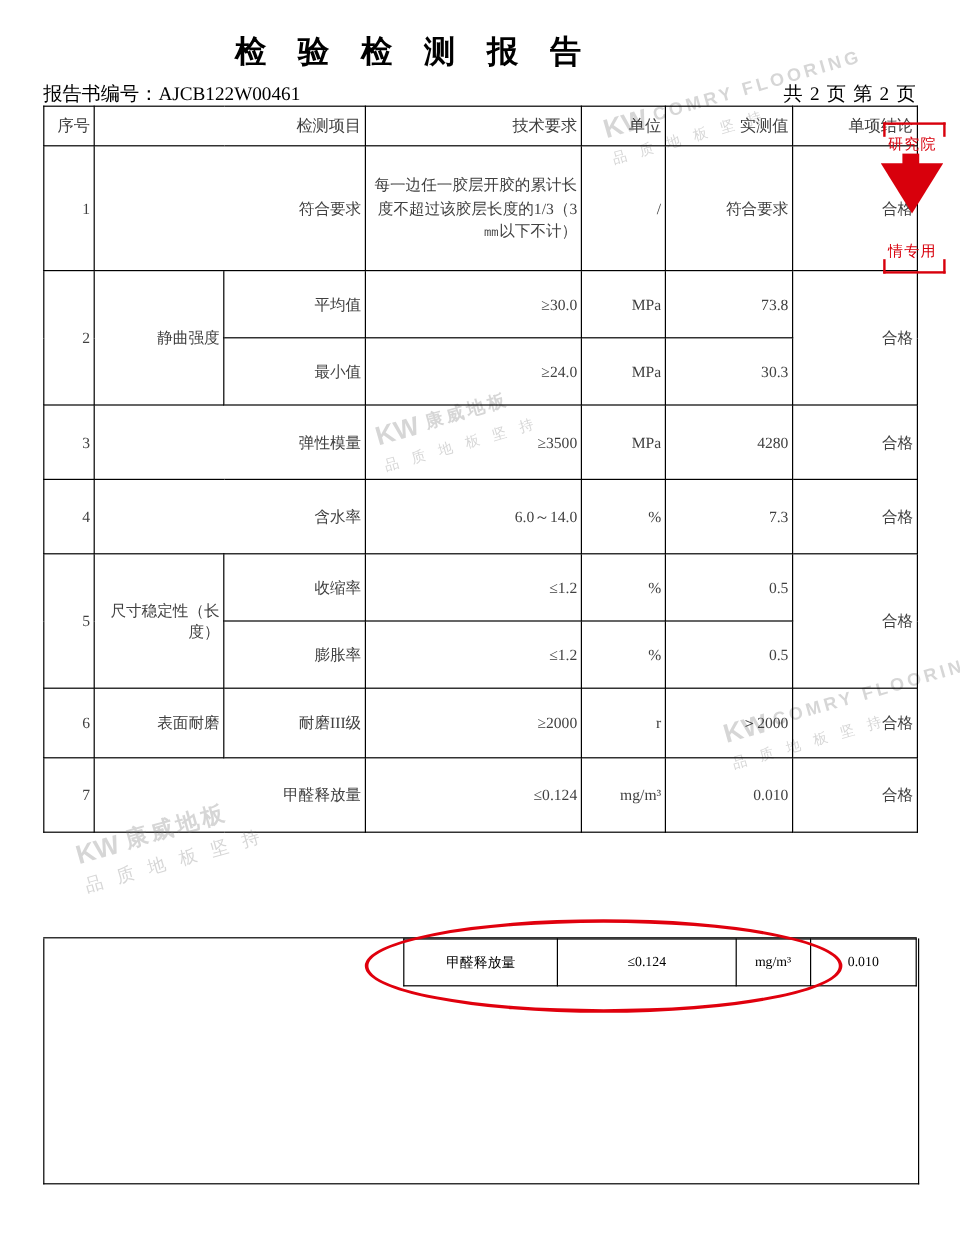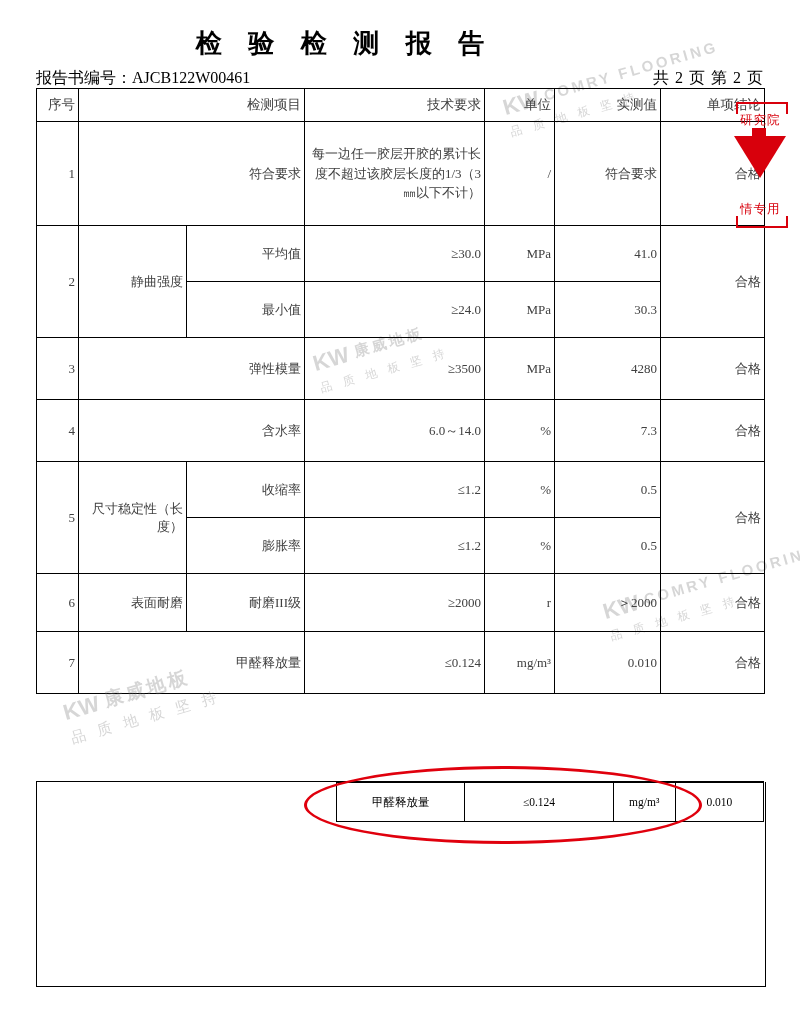--- a/index.html
+++ b/index.html
@@ -270,21 +270,21 @@
         <td>符合要求</td>
         <td>合格</td>
       </tr>
 
       <tr style="height:56px;">
         <td rowspan="2">2</td>
         <td rowspan="2">静曲强度</td>
         <td>平均值</td>
         <td>≥30.0</td>
         <td>MPa</td>
-        <td>41.0</td>
+        <td>73.8</td>
         <td rowspan="2">合格</td>
       </tr>
 
       <tr style="height:56px;">
         <td>最小值</td>
         <td>≥24.0</td>
         <td>MPa</td>
         <td>30.3</td>
       </tr>
 

